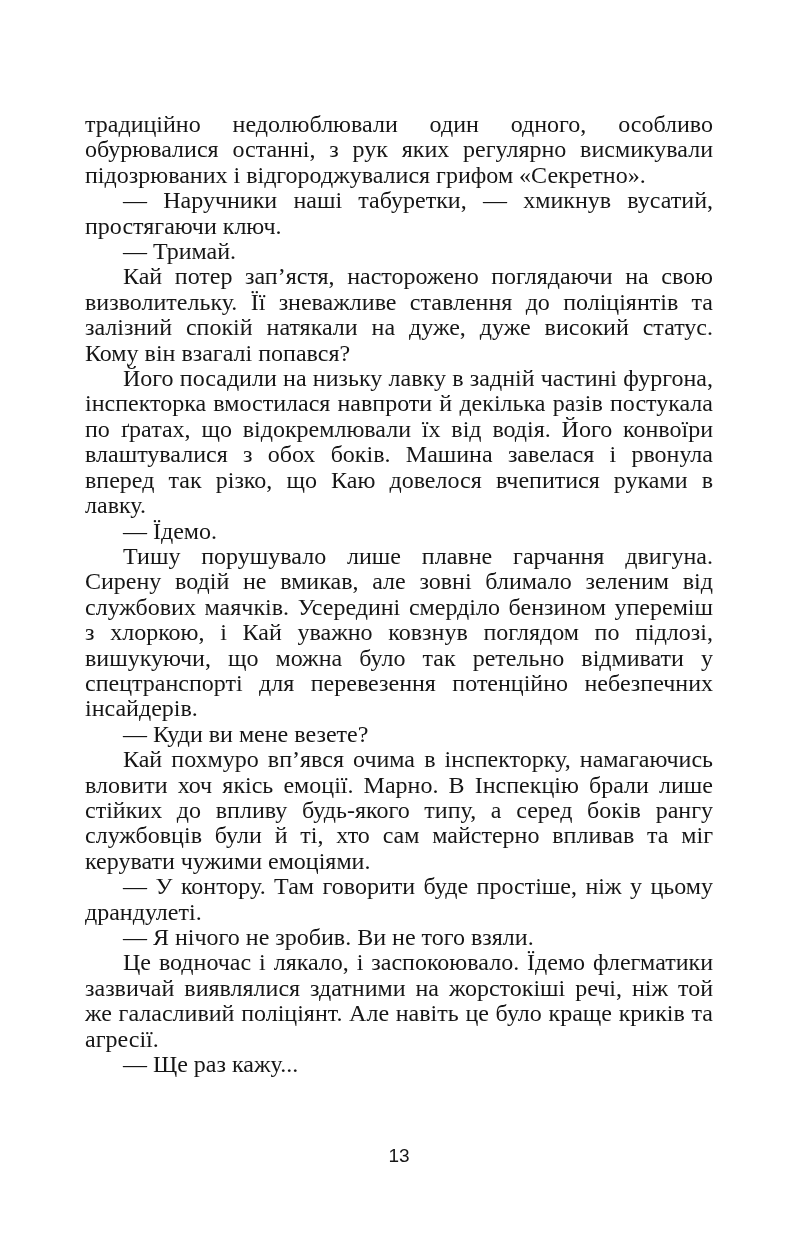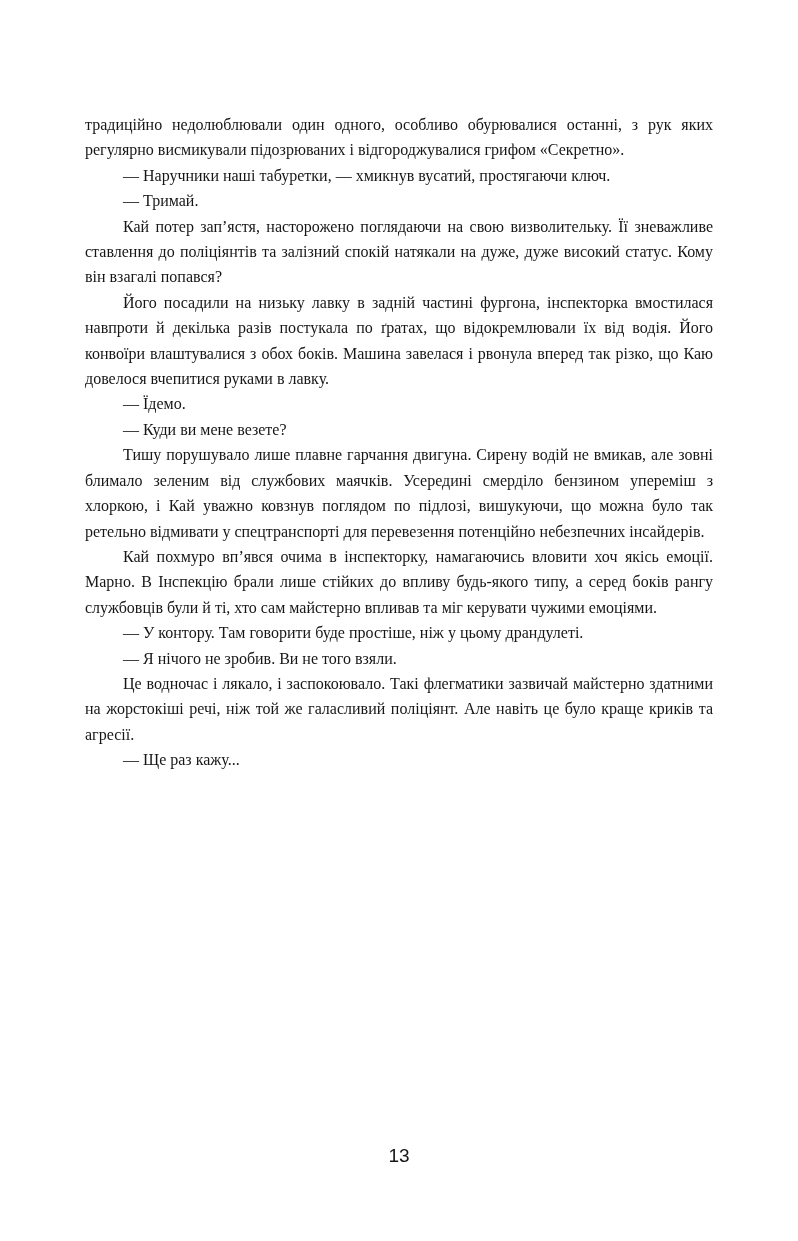--- a/index.html
+++ b/index.html
@@ -15,21 +15,21 @@
     background: #ffffff;
     box-sizing: border-box;
     overflow: hidden;
   }
   .text-block {
     position: absolute;
     left: 85px;
     top: 112px;
     width: 628px;
     font-family: "Liberation Serif", "DejaVu Serif", serif;
-    font-size: 16px;
+    font-size: 24px;
     line-height: 25.4px;
     color: #161616;
     text-align: justify;
   }
   .para {
     margin: 0;
     text-indent: 38px;
   }
   .para.no-indent {
     text-indent: 0;
@@ -49,22 +49,22 @@
 <body>
 
 <div class="book-page">
   <div class="text-block">
       <p class="para no-indent">традиційно недолюблювали один одного, особливо обурювалися останні, з рук яких регулярно висмикували підозрюваних і відгороджувалися грифом «Секретно».</p>
       <p class="para">— Наручники наші табуретки, — хмикнув вусатий, простягаючи ключ.</p>
       <p class="para">— Тримай.</p>
       <p class="para">Кай потер зап’ястя, насторожено поглядаючи на свою визволительку. Її зневажливе ставлення до поліціянтів та залізний спокій натякали на дуже, дуже високий статус. Кому він взагалі попався?</p>
       <p class="para">Його посадили на низьку лавку в задній частині фургона, інспекторка вмостилася навпроти й декілька разів постукала по ґратах, що відокремлювали їх від водія. Його конвоїри влаштувалися з обох боків. Машина завелася і рвонула вперед так різко, що Каю довелося вчепитися руками в лавку.</p>
       <p class="para">— Їдемо.</p>
+      <p class="para">Тишу порушувало лише плавне гарчання двигуна. Сирену водій не вмикав, але зовні блимало зеленим від службових маячків. Усередині смерділо бензином упереміш з хлоркою, і Кай уважно ковзнув поглядом по підлозі, вишукуючи, що можна було так ретельно відмивати у спецтранспорті для перевезення потенційно небезпечних інсайдерів.</p>
       <p class="para">— Куди ви мене везете?</p>
-      <p class="para">Тишу порушувало лише плавне гарчання двигуна. Сирену водій не вмикав, але зовні блимало зеленим від службових маячків. Усередині смерділо бензином упереміш з хлоркою, і Кай уважно ковзнув поглядом по підлозі, вишукуючи, що можна було так ретельно відмивати у спецтранспорті для перевезення потенційно небезпечних інсайдерів.</p>
       <p class="para">Кай похмуро вп’явся очима в інспекторку, намагаючись вловити хоч якісь емоції. Марно. В Інспекцію брали лише стійких до впливу будь-якого типу, а серед боків рангу службовців були й ті, хто сам майстерно впливав та міг керувати чужими емоціями.</p>
       <p class="para">— У контору. Там говорити буде простіше, ніж у цьому драндулеті.</p>
       <p class="para">— Я нічого не зробив. Ви не того взяли.</p>
-      <p class="para">Це водночас і лякало, і заспокоювало. Такі флегматики зазвичай майстерно здатними на жорстокіші речі, ніж той же галасливий поліціянт. Але навіть це було краще криків та агресії.</p>
+      <p class="para">Це водночас і лякало, і заспокоювало. Їдемо флегматики зазвичай виявлялися здатними на жорстокіші речі, ніж той же галасливий поліціянт. Але навіть це було краще криків та агресії.</p>
       <p class="para">— Ще раз кажу...</p>
     </div>
   <div class="page-number">13</div>
 </div>
 
 </body></html>

